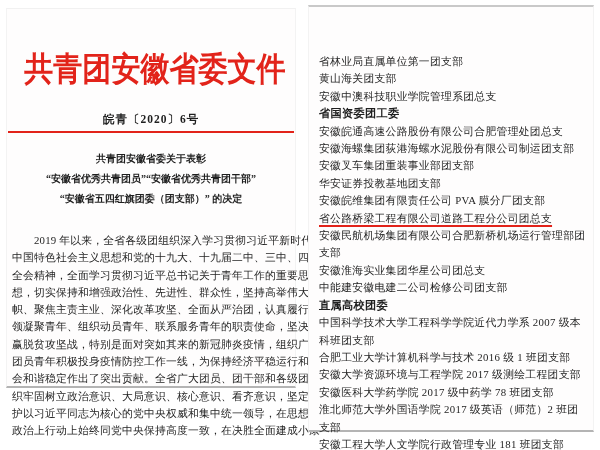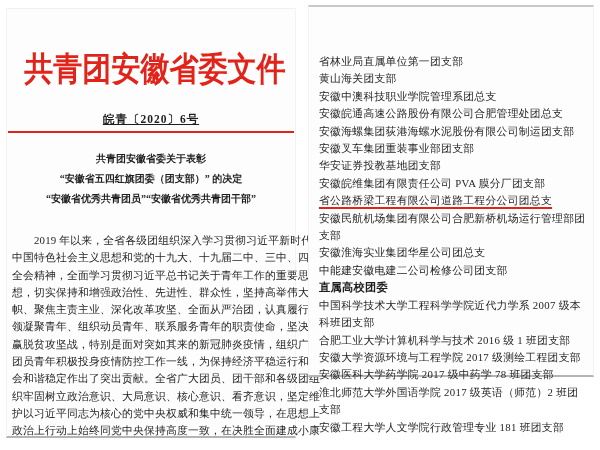--- a/index.html
+++ b/index.html
@@ -6,45 +6,44 @@
   * { margin:0; padding:0; box-sizing:border-box; }
   html,body { width:600px; height:450px; overflow:hidden; }
   body {
     background:#ffffff;
     position:relative;
     font-family:"Liberation Serif","DejaVu Serif",serif;
     color:var(--ink);
   }
   .page { position:absolute; background:#fefdfd; }
   .page-left {
-    left:6px; top:8px; width:290px; height:430px;
+    left:6px; top:8px; width:290px; height:380px;
     border-top:1px solid #f1f1f1;
     border-left:1px solid #f3f3f3;
     border-right:1px solid #f3f3f3;
     border-bottom:2px solid #b4b4b4;
   }
   .page-right {
-    left:308px; top:5px; width:286px; height:372px;
+    left:308px; top:5px; width:286px; height:427px;
     border-top:2px solid #c9c9c9;
     border-left:1px solid #f3f3f3;
     border-right:1px solid #f3f3f3;
     border-bottom:2px solid #b4b4b4;
   }
   .red-header {
     position:absolute; top:41px; left:0; right:0;
     text-align:center; white-space:nowrap;
     font-size:33px; line-height:38px; font-weight:bold;
     color:var(--accent);
     transform:scaleX(.88); transform-origin:center;
   }
   .doc-number {
     position:absolute; top:103px; left:0; right:0;
     text-align:center; font-size:11.5px; font-weight:bold;
     letter-spacing:1px;
-    text-decoration:underline;
   }
   .red-line {
     position:absolute; top:122px; left:1px; right:1px; height:2px;
     background:var(--accent);
   }
   .doc-title {
     position:absolute; top:140px; left:0; right:0;
     text-align:center; font-weight:bold;
     font-size:10px; line-height:20px;
     white-space:nowrap;
@@ -71,22 +70,22 @@
 </style>
 </head>
 <body>
 
 <div class="page page-left">
   <div class="red-header">共青团安徽省委文件</div>
   <div class="doc-number">皖青〔2020〕6号</div>
   <div class="red-line"></div>
   <div class="doc-title">
     <div>共青团安徽省委关于表彰</div>
+    <div>“安徽省优秀共青团员”“安徽省优秀共青团干部”</div>
     <div>“安徽省五四红旗团委（团支部）” 的决定</div>
-    <div>“安徽省优秀共青团员”“安徽省优秀共青团干部”</div>
   </div>
   <div class="body-text">
       <div class="doc-body-line">2019 年以来，全省各级团组织深入学习贯彻习近平新时代</div>
       <div class="doc-body-line">中国特色社会主义思想和党的十九大、十九届二中、三中、四中</div>
       <div class="doc-body-line">全会精神，全面学习贯彻习近平总书记关于青年工作的重要思</div>
       <div class="doc-body-line">想，切实保持和增强政治性、先进性、群众性，坚持高举伟大旗</div>
       <div class="doc-body-line">帜、聚焦主责主业、深化改革攻坚、全面从严治团，认真履行引</div>
       <div class="doc-body-line">领凝聚青年、组织动员青年、联系服务青年的职责使命，坚决打</div>
       <div class="doc-body-line">赢脱贫攻坚战，特别是面对突如其来的新冠肺炎疫情，组织广大</div>
       <div class="doc-body-line">团员青年积极投身疫情防控工作一线，为保持经济平稳运行和社</div>
@@ -95,20 +94,21 @@
       <div class="doc-body-line">护以习近平同志为核心的党中央权威和集中统一领导，在思想上</div>
       <div class="doc-body-line">政治上行动上始终同党中央保持高度一致，在决胜全面建成小康</div>
     </div>
 </div>
 
 <div class="page page-right">
   <div class="org-list">
       <div class="org-item">省林业局直属单位第一团支部</div>
       <div class="org-item">黄山海关团支部</div>
       <div class="org-item">安徽中澳科技职业学院管理系团总支</div>
+      <div class="org-item bold">省国资委团工委</div>
       <div class="org-item">安徽皖通高速公路股份有限公司合肥管理处团总支</div>
       <div class="org-item">安徽海螺集团荻港海螺水泥股份有限公司制运团支部</div>
       <div class="org-item">安徽叉车集团重装事业部团支部</div>
       <div class="org-item">华安证券投教基地团支部</div>
       <div class="org-item">安徽皖维集团有限责任公司 PVA 膜分厂团支部</div>
       <div class="org-item red-underline">省公路桥梁工程有限公司道路工程分公司团总支</div>
       <div class="org-item">安徽民航机场集团有限公司合肥新桥机场运行管理部团支部</div>
       <div class="org-item">安徽淮海实业集团华星公司团总支</div>
       <div class="org-item">中能建安徽电建二公司检修公司团支部</div>
       <div class="org-item bold">直属高校团委</div>

